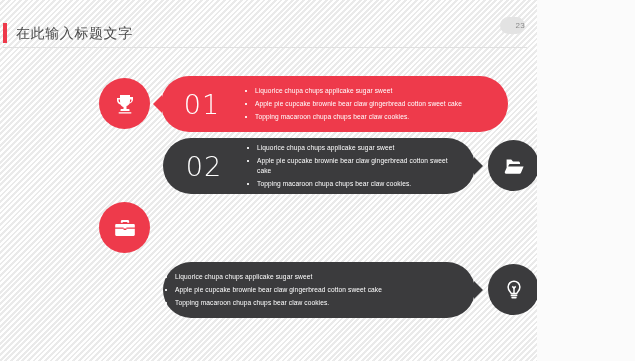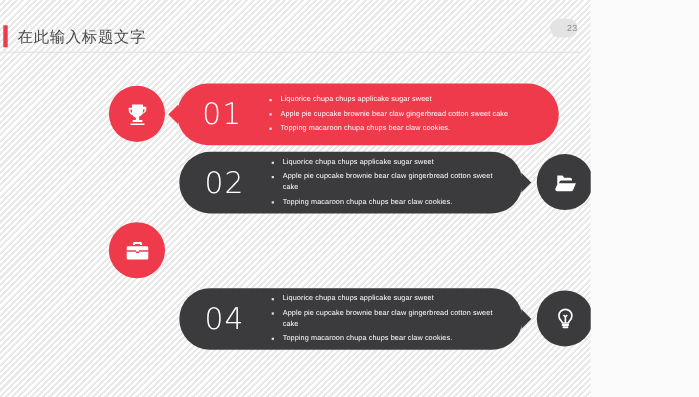--- a/index.html
+++ b/index.html
@@ -217,21 +217,20 @@
         <path d="M9.2 4h5.6c.75 0 1.35.6 1.35 1.35V6.8h-1.9V5.9H9.75v.9h-1.9V5.35C7.85 4.6 8.45 4 9.2 4z"></path>
         <path d="M3.4 7.9h17.2c.66 0 1.2.54 1.2 1.2v2.35H13.4v1.1h-2.8v-1.1H2.2V9.1c0-.66.54-1.2 1.2-1.2z"></path>
         <path d="M2.2 12.8h8.4v1.15h2.8V12.8h8.4v5.95c0 .66-.54 1.2-1.2 1.2H3.4c-.66 0-1.2-.54-1.2-1.2V12.8z"></path>
       </svg>
     </div>
   </div>
 
   <div class="row" id="row4">
     <div class="bar dark">
       <span class="notch right"></span>
-      <div class="num">04</div>
       <div class="bullets">
         <div class="bullet">Liquorice chupa chups applicake  sugar sweet</div>
         <div class="bullet">Apple pie cupcake brownie bear claw gingerbread cotton sweet cake</div>
         <div class="bullet">Topping macaroon chupa chups bear claw  cookies.</div>
       </div>
     </div>
     <div class="icon-circle">
       <svg width="24" height="24" viewBox="0 0 24 24" fill="none" stroke="#fff">
         <path d="M12 3.2c-3.25 0-5.9 2.6-5.9 5.8 0 2.0 1.0 3.55 2.0 4.65.65.72 1.05 1.3 1.2 1.95h5.4c.15-.65.55-1.23 1.2-1.95 1.0-1.1 2.0-2.65 2.0-4.65 0-3.2-2.65-5.8-5.9-5.8z" stroke-width="1.5"></path>
         <path d="M12 15.6V10.1" stroke-width="1.5"></path>

